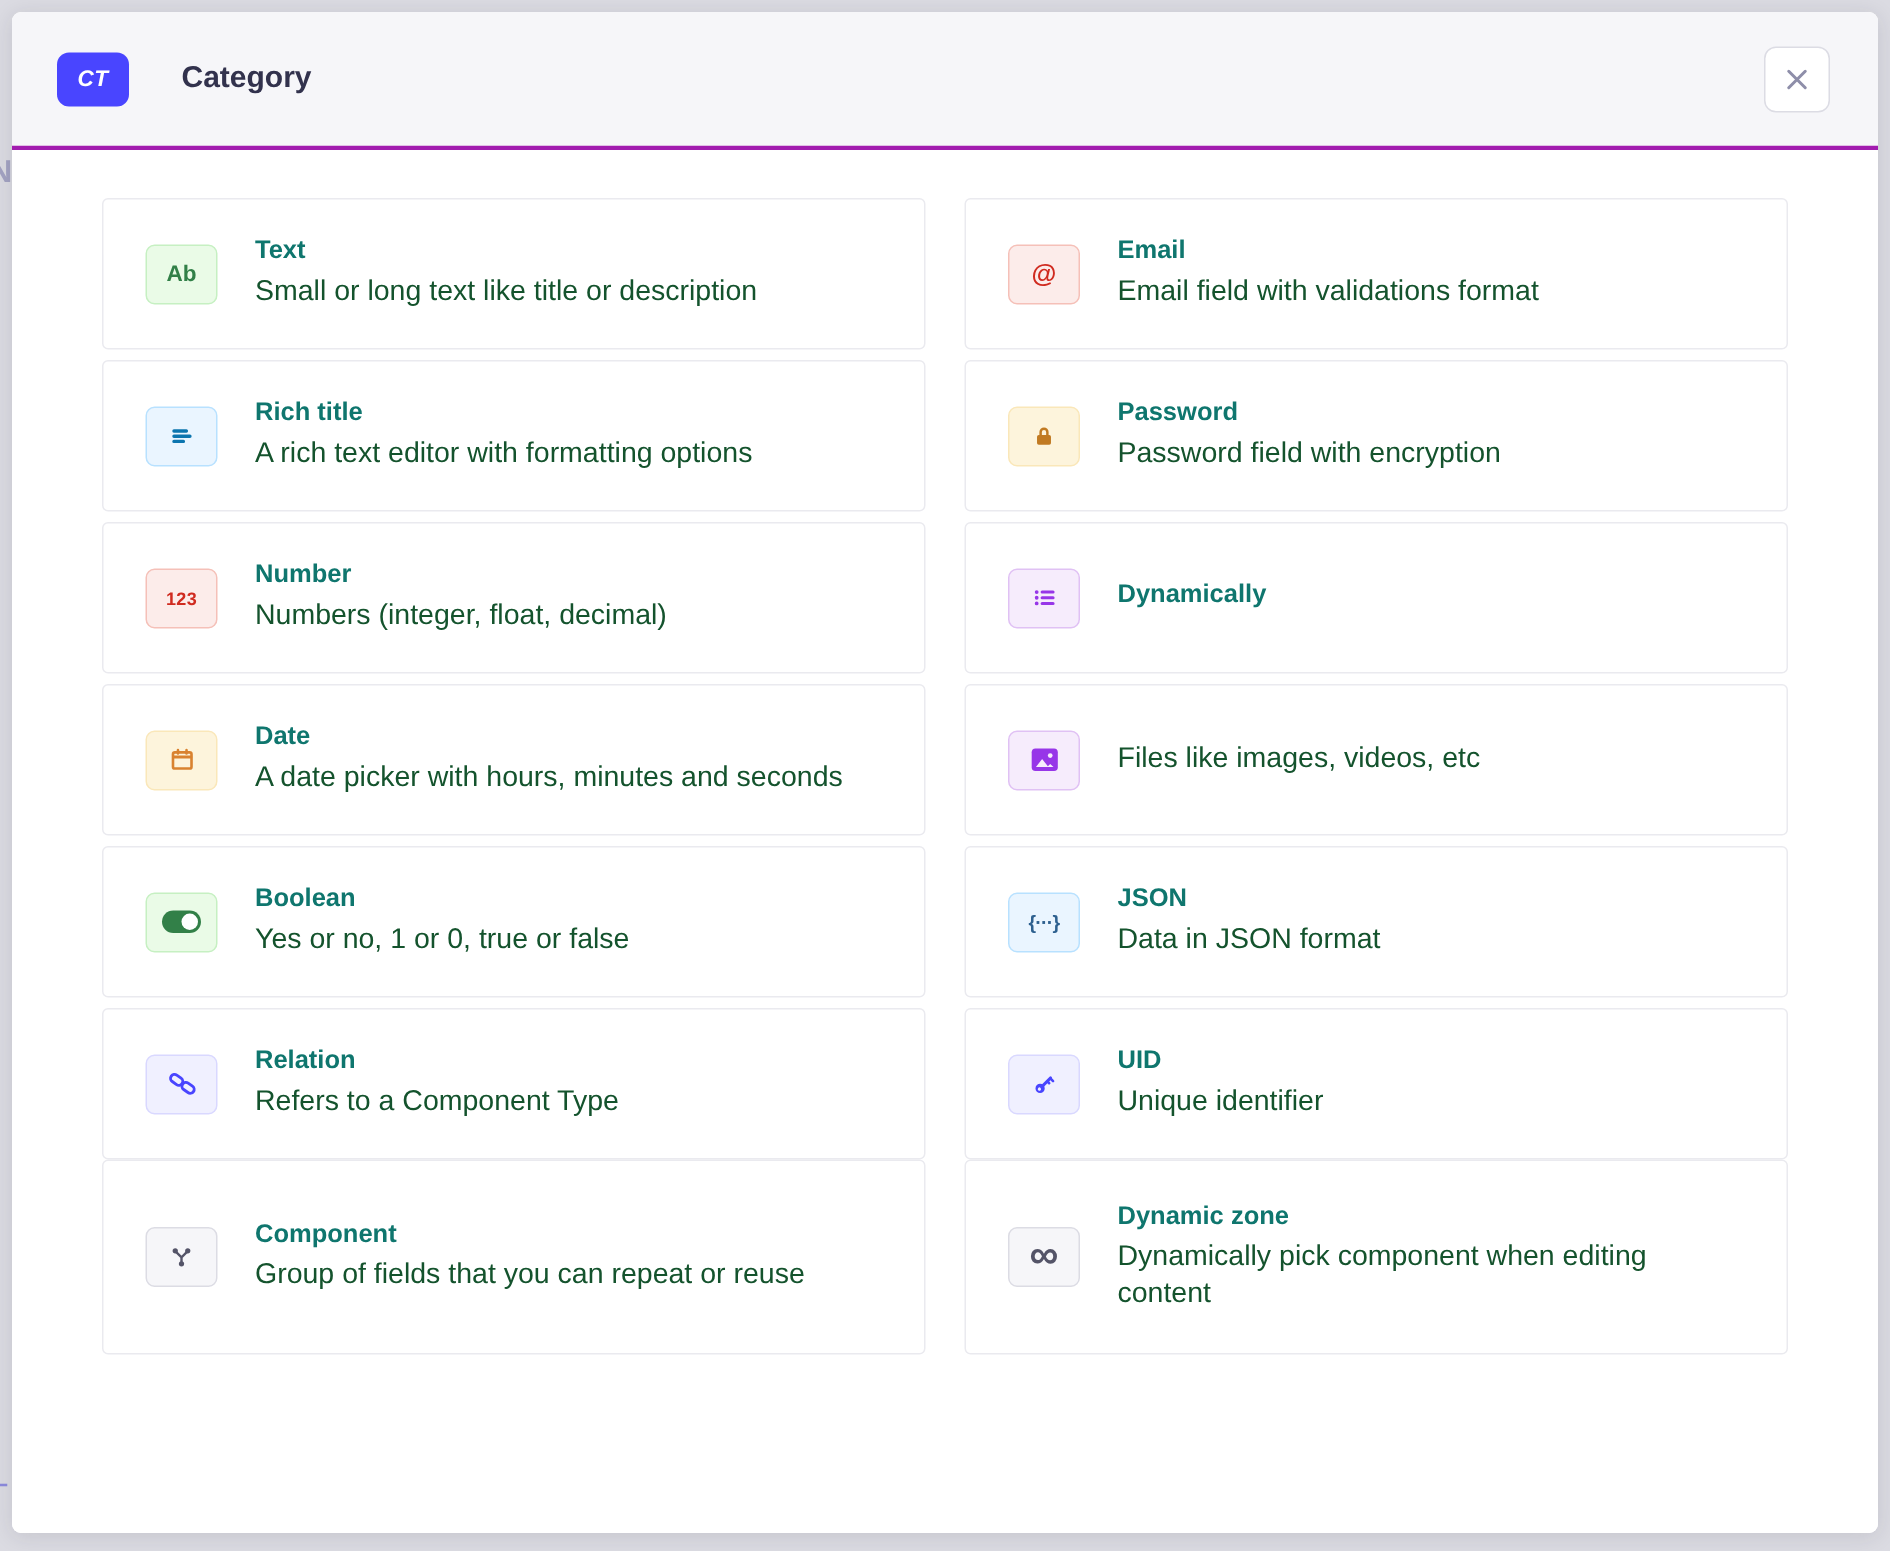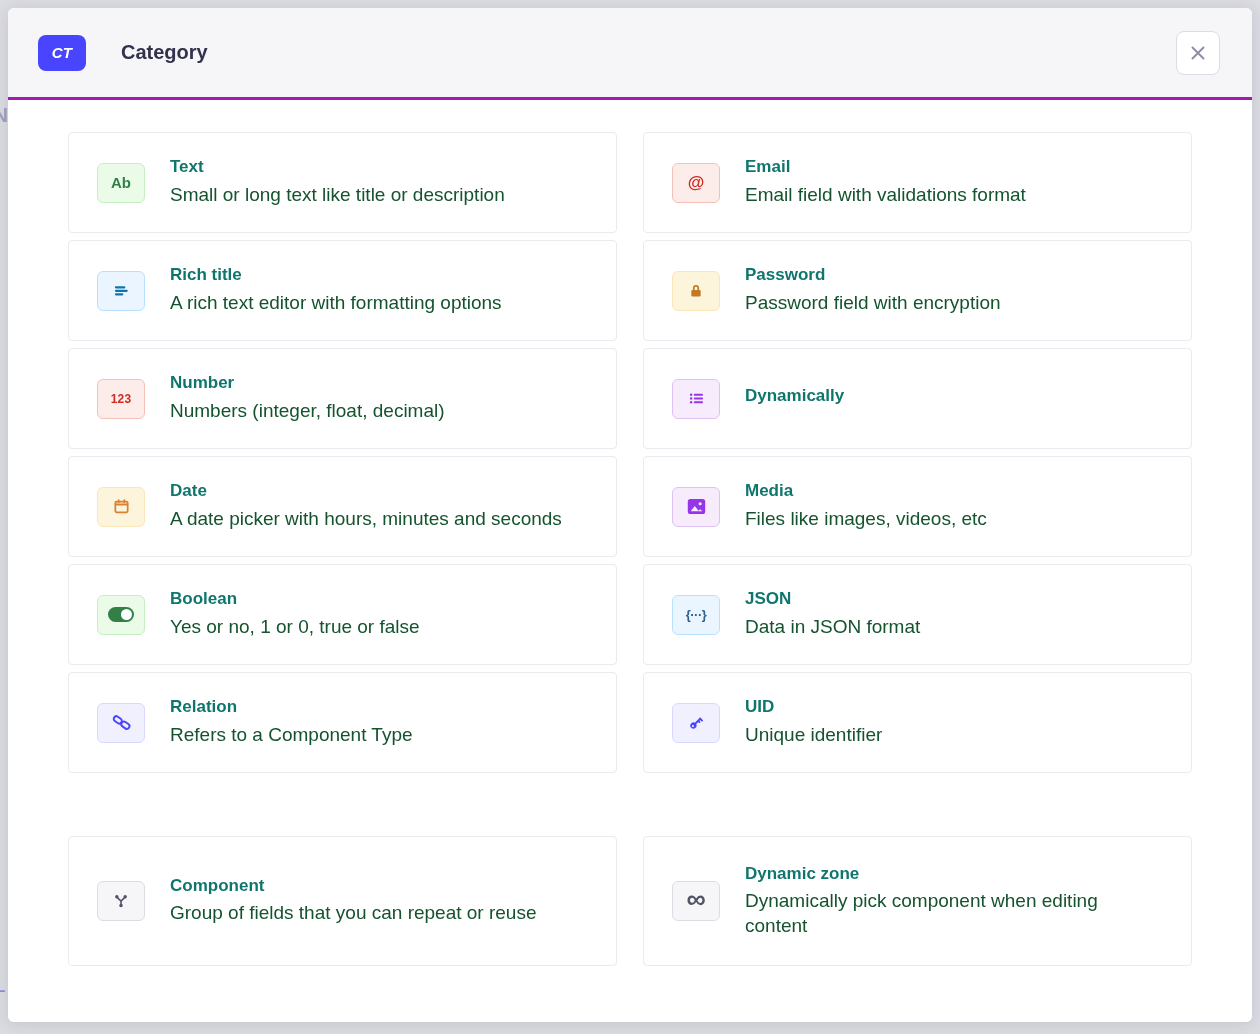--- a/index.html
+++ b/index.html
@@ -38,21 +38,21 @@
     display:flex;align-items:center;justify-content:center;padding:0;
   }
   .modal-body{
     flex:1;background:#ffffff;border-radius:0 0 6px 6px;
     padding:32px 60px;box-sizing:border-box;overflow:hidden;
   }
   .fields-grid{
     display:grid;grid-template-columns:1fr 1fr;
     column-gap:26px;row-gap:7px;
   }
-  .fields-grid.special{margin-top:63px;}
+  .fields-grid.special{}
   .card{
     all:unset;box-sizing:border-box;height:101px;background:#ffffff;
     border:1px solid #eaeaef;border-radius:4px;cursor:pointer;
     display:flex;align-items:center;padding:0 28px;
   }
   .special .card{height:130px;}
   .chip{
     flex:none;width:46px;height:38px;border-radius:6px;
     display:flex;align-items:center;justify-content:center;
     margin-right:25px;border:1px solid transparent;
@@ -185,21 +185,20 @@
 
       <button class="card">
         <span class="chip chip-purple">
           <svg width="19" height="17" viewBox="0 0 24 21">
             <rect x="1" y="1" width="22" height="19" rx="3.2" fill="currentColor"></rect>
             <circle cx="16.6" cy="7" r="2" fill="#f6ecfc"></circle>
             <path d="M4.6 16.6l5.2-6.8 4.8 6.2 2-2 2.8 2.6z" fill="#f6ecfc"></path>
           </svg>
         </span>
         <span class="card-text">
-          <span class="card-title">Media</span>
           <span class="card-desc">Files like images, videos, etc</span>
         </span>
       </button>
 
       <button class="card">
         <span class="chip chip-green">
           <span class="toggle">
               <span class="knob"></span>
             </span>
         </span>

